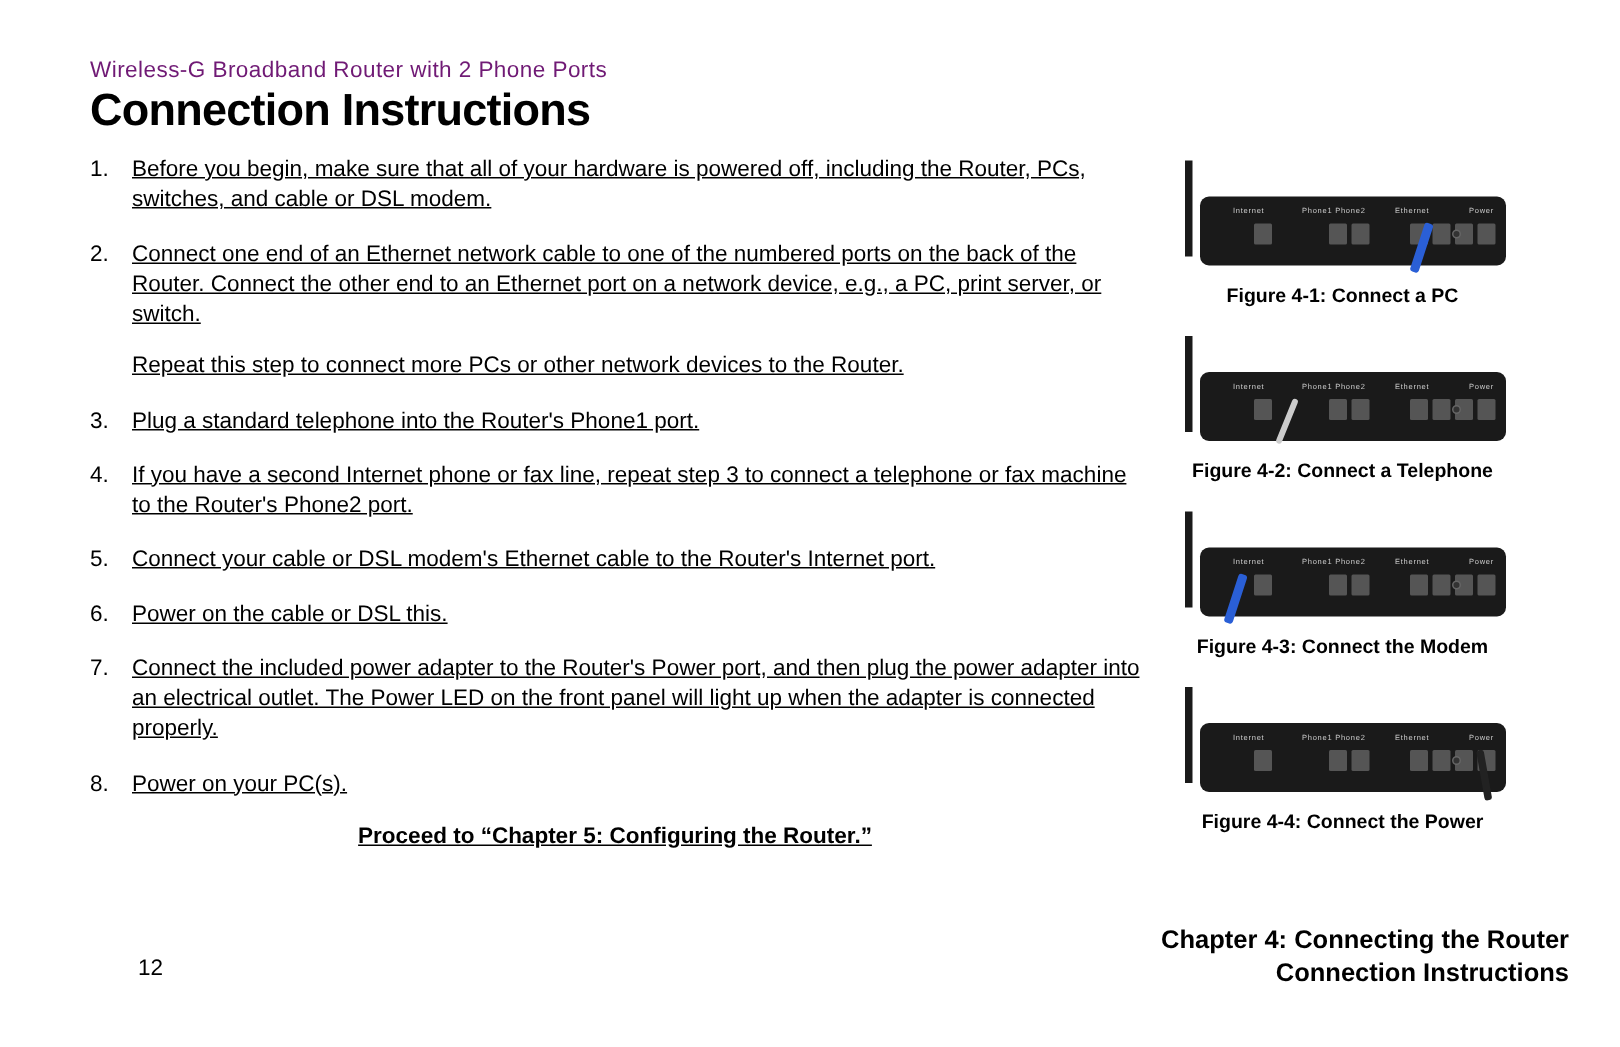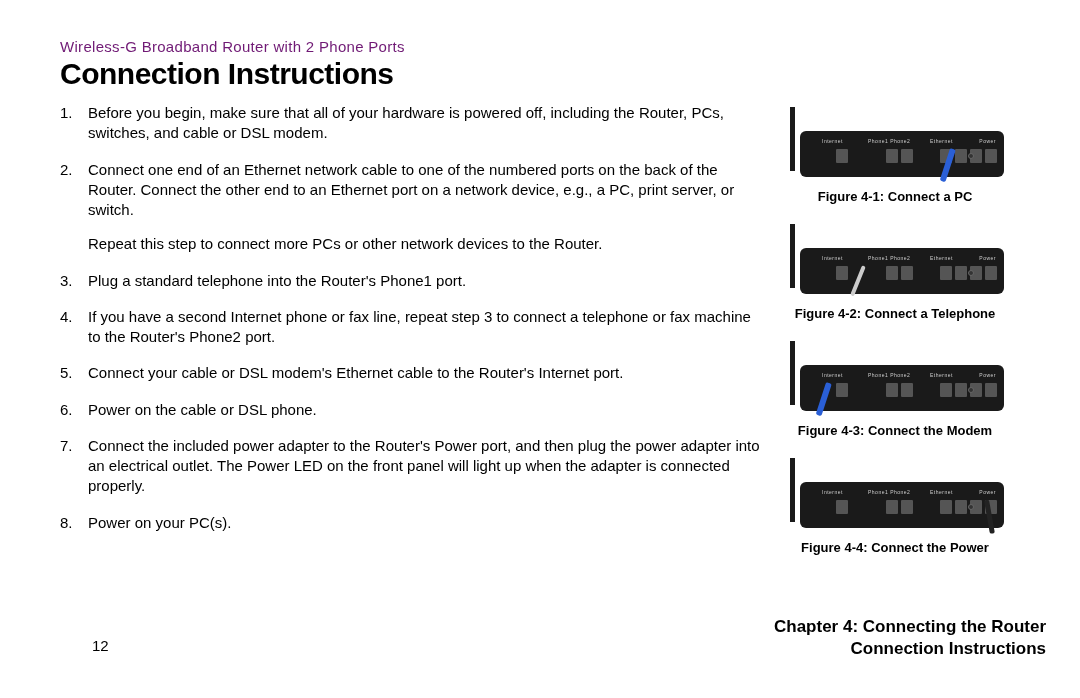--- a/index.html
+++ b/index.html
@@ -25,20 +25,21 @@
     font-stretch: condensed;
     margin-bottom: 12px;
   }
   .content-row {
     display: flex;
     gap: 20px;
   }
   .left-col {
     flex: 1;
     max-width: 700px;
+    text-decoration: underline;
   }
   .right-col {
     width: 230px;
     display: flex;
     flex-direction: column;
     gap: 6px;
   }
   ol.steps {
     list-style: none;
     counter-reset: step;
@@ -204,25 +205,26 @@
         <span>Connect one end of an Ethernet network cable to one of the numbered ports on the back of the Router. Connect the other end to an Ethernet port on a network device, e.g., a PC, print server, or switch.</span>
         <p class="extra">Repeat this step to connect more PCs or other network devices to the Router.</p>
       </li>
       <li><span>Plug a standard telephone into the Router's Phone1 port.</span></li>
     </ol>
 
 
     <ol class="steps" start="4" style="counter-reset: step 3">
       <li><span>If you have a second Internet phone or fax line, repeat step 3 to connect a telephone or fax machine to the Router's Phone2 port.</span></li>
       <li><span>Connect your cable or DSL modem's Ethernet cable to the Router's Internet port.</span></li>
-      <li><span>Power on the cable or DSL phone.</span></li>
+      <li><span>Power on the cable or DSL this.</span></li>
       <li><span>Connect the included power adapter to the Router's Power port, and then plug the power adapter into an electrical outlet. The Power LED on the front panel will light up when the adapter is connected properly.</span></li>
       <li><span>Power on your PC(s).</span></li>
     </ol>
 
+    <div class="proceed">Proceed to “Chapter 5: Configuring the Router.”</div>
   </div>
 
   <div class="right-col">
 
     <div class="figure-block">
       <div class="router-img">
         <div class="antenna"></div>
         <div class="body-box">
           <span class="label-tiny" style="left:22px">Internet</span>
           <span class="label-tiny" style="left:68px">Phone1 Phone2</span>

